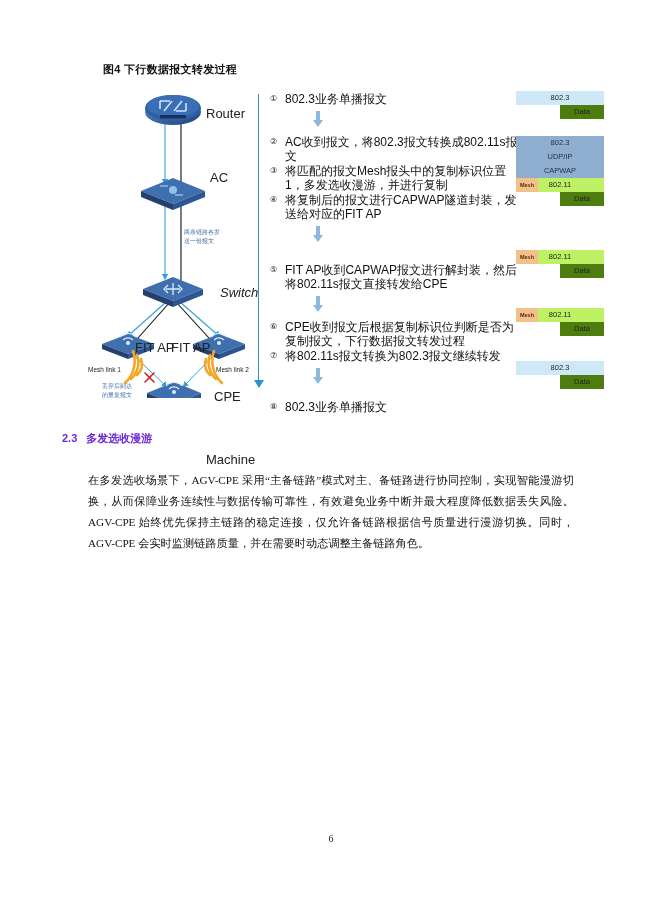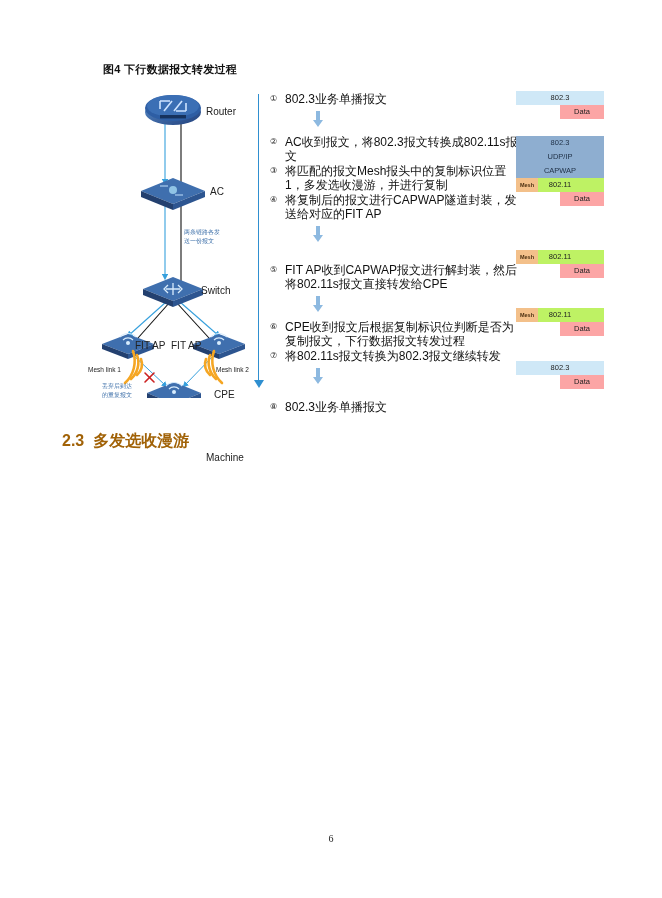--- a/index.html
+++ b/index.html
@@ -62,21 +62,21 @@
     border-right: 5px solid transparent;
     border-top: 8px solid #2f8fd0;
   }
 
   
   .topo { position: absolute; left: 0; top: 0; width: 170px; height: 310px; }
   .topo svg { display: block; }
   .node-label {
     position: absolute;
     font-family: "Liberation Sans", sans-serif;
-    font-size: 10px;
+    font-size: 13px;
     color: #222;
     white-space: nowrap;
   }
   .topo-note {
     position: absolute;
     font-family: "Liberation Sans", sans-serif;
     font-size: 6px;
     line-height: 9px;
     color: #3b6ea8;
     white-space: nowrap;
@@ -133,21 +133,21 @@
   .pkt-row {
     height: 14px;
     line-height: 14px;
     text-align: center;
     font-family: "Liberation Sans", sans-serif;
     font-size: 7.5px;
     color: #222;
     position: relative;
   }
   .r-802-3   { background: #cfe8f7; }
-  .r-data    { background: #fca5a5; margin-left: 44px; }
+  .r-data    { background: #4d7c0f; margin-left: 44px; }
   .r-capwap  { background: #8eaed0; color: #1e2f45; }
   .r-80211   { background: #bef264; }
   .mesh-tag {
     position: absolute;
     left: 0; top: 0;
     width: 22px;
     height: 14px;
     line-height: 14px;
     background: #f3c08a;
     color: #4a2e10;
@@ -155,23 +155,23 @@
     font-weight: bold;
     text-align: center;
   }
 
   
   .sec-head {
     position: absolute;
     left: 62px;
     top: 431px;
     font-family: "Liberation Sans", sans-serif;
-    font-size: 16px;
+    font-size: 11px;
     font-weight: bold;
-    color: #a16207;
+    color: #6d28d9;
     white-space: nowrap;
   }
   .sec-head .num { margin-right: 9px; }
 
   
   .body-text {
     position: absolute;
     left: 88px;
     top: 470px;
     width: 486px;
@@ -310,22 +310,22 @@
         <g>
           <path d="M68 360 l22 -9 l22 9 l0 26 l-22 9 l-22 -9 z" fill="#3b6fb5"></path>
           <path d="M68 360 l22 9 l0 26 l-22 -9 z" fill="#2a5290"></path>
           <path d="M90 369 l22 -9 l0 26 l-22 9 z" fill="#24467c"></path>
           <rect x="74" y="366" width="9" height="17" fill="#6f9ed6" opacity=".7"></rect>
           <path d="M72 394 l18 7 l18 -7 l0 4 l-18 7 l-18 -7 z" fill="#1d3b6b"></path>
         </g>
       </svg>
 
       <div class="node-label" style="left:118px; top:20px;">Router</div>
-      <div class="node-label" style="left:122px; top:100px;">AC</div>
-      <div class="node-label" style="left:113px; top:199px;">Switch</div>
+      <div class="node-label" style="left:122px; top:84px;">AC</div>
+      <div class="node-label" style="left:132px; top:199px;font-style:italic;">Switch</div>
       <div class="node-label" style="left:47px;  top:254px;">FIT AP</div>
       <div class="node-label" style="left:83px;  top:254px;">FIT AP</div>
       <div class="node-label" style="left:118px; top:303px;margin-left:8px;">CPE</div>
       <div class="node-label" style="left:118px; top:366px;">Machine</div>
 
       <div class="mesh-label" style="left:0px;   top:280px;">Mesh link 1</div>
       <div class="mesh-label" style="left:128px; top:280px;">Mesh link 2</div>
 
       <div class="topo-note" style="left:96px; top:142px;">
         <span>两条链路各发</span><br>
@@ -432,16 +432,19 @@
     <div class="pkt" style="left:428px; top:275px;">
       <div class="pkt-row r-802-3">802.3</div>
       <div class="pkt-row r-data">Data</div>
     </div>
   </div>
 
   <div class="sec-head">
     <span class="num">2.3</span><span>多发选收漫游</span>
   </div>
 
+  <div class="body-text">
+    <p>在多发选收场景下，AGV-CPE 采用“主备链路”模式对主、备链路进行协同控制，实现智能漫游切换，从而保障业务连续性与数据传输可靠性，有效避免业务中断并最大程度降低数据丢失风险。AGV-CPE 始终优先保持主链路的稳定连接，仅允许备链路根据信号质量进行漫游切换。同时，AGV-CPE 会实时监测链路质量，并在需要时动态调整主备链路角色。</p>
+  </div>
 
   <div class="page-num">6</div>
 
 </div>
 
 </body></html>

